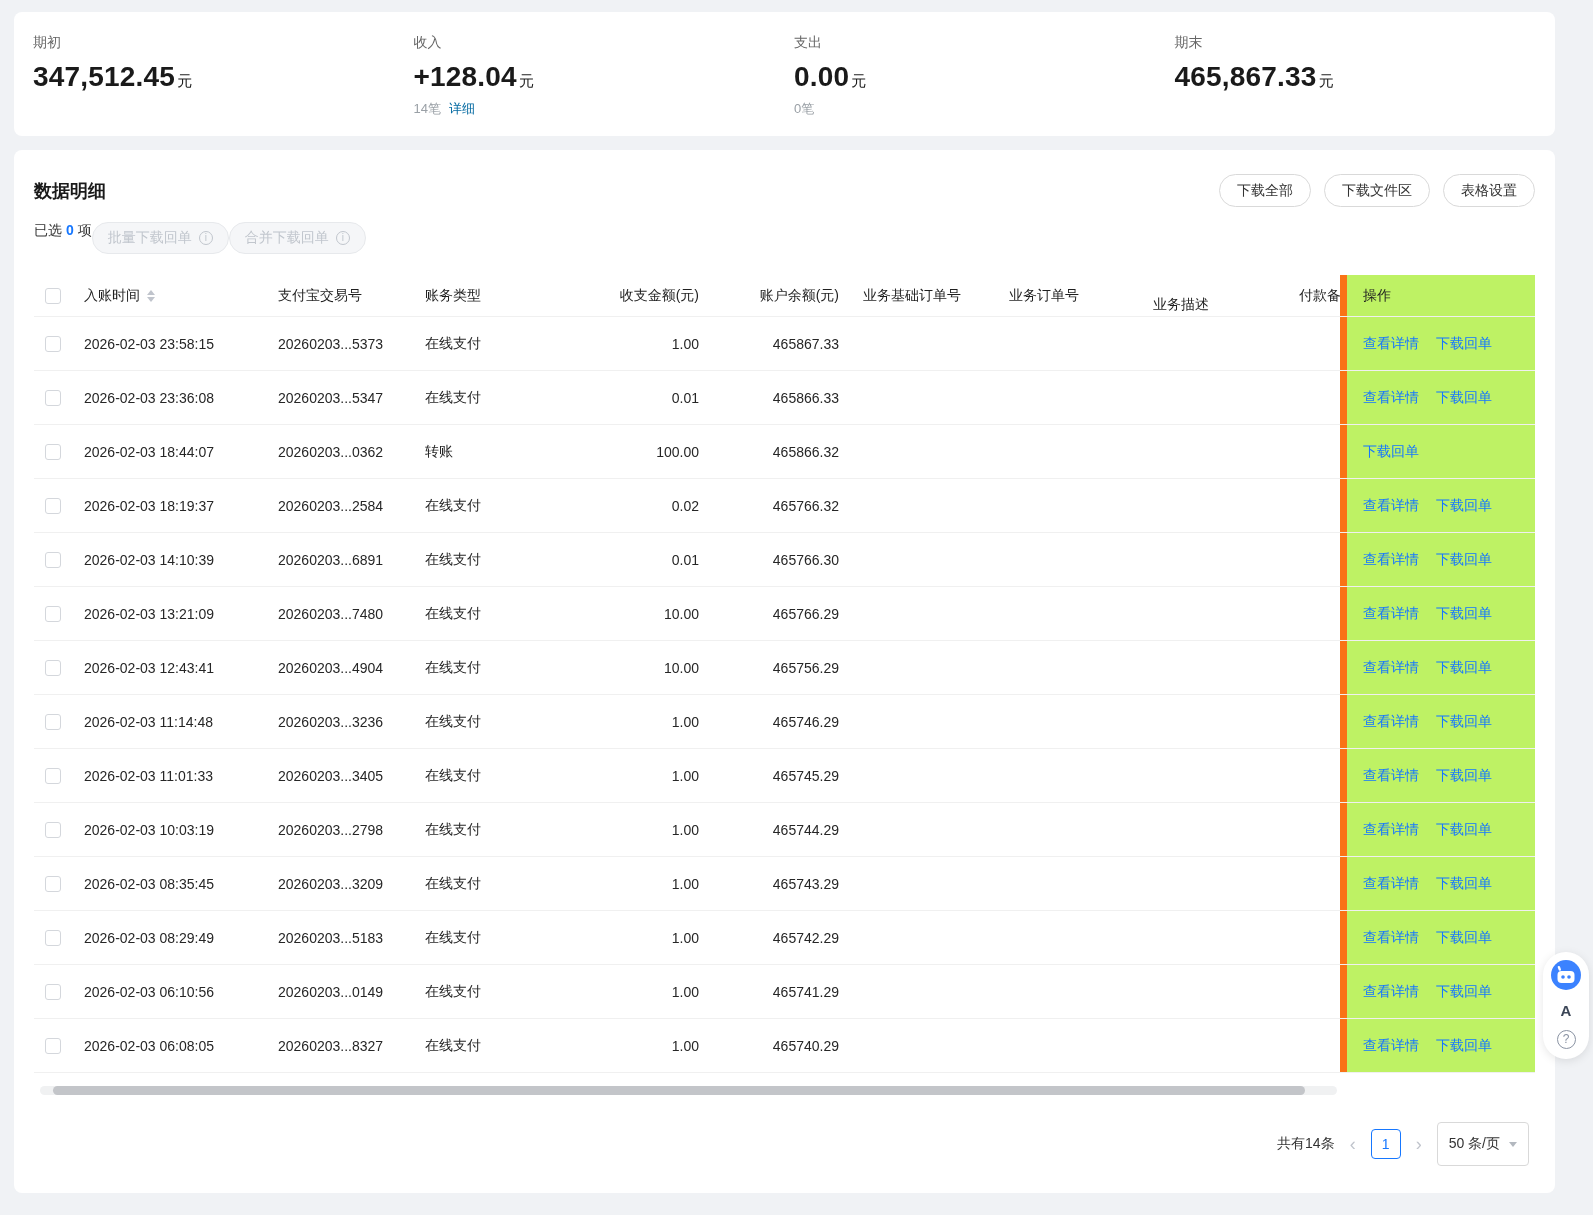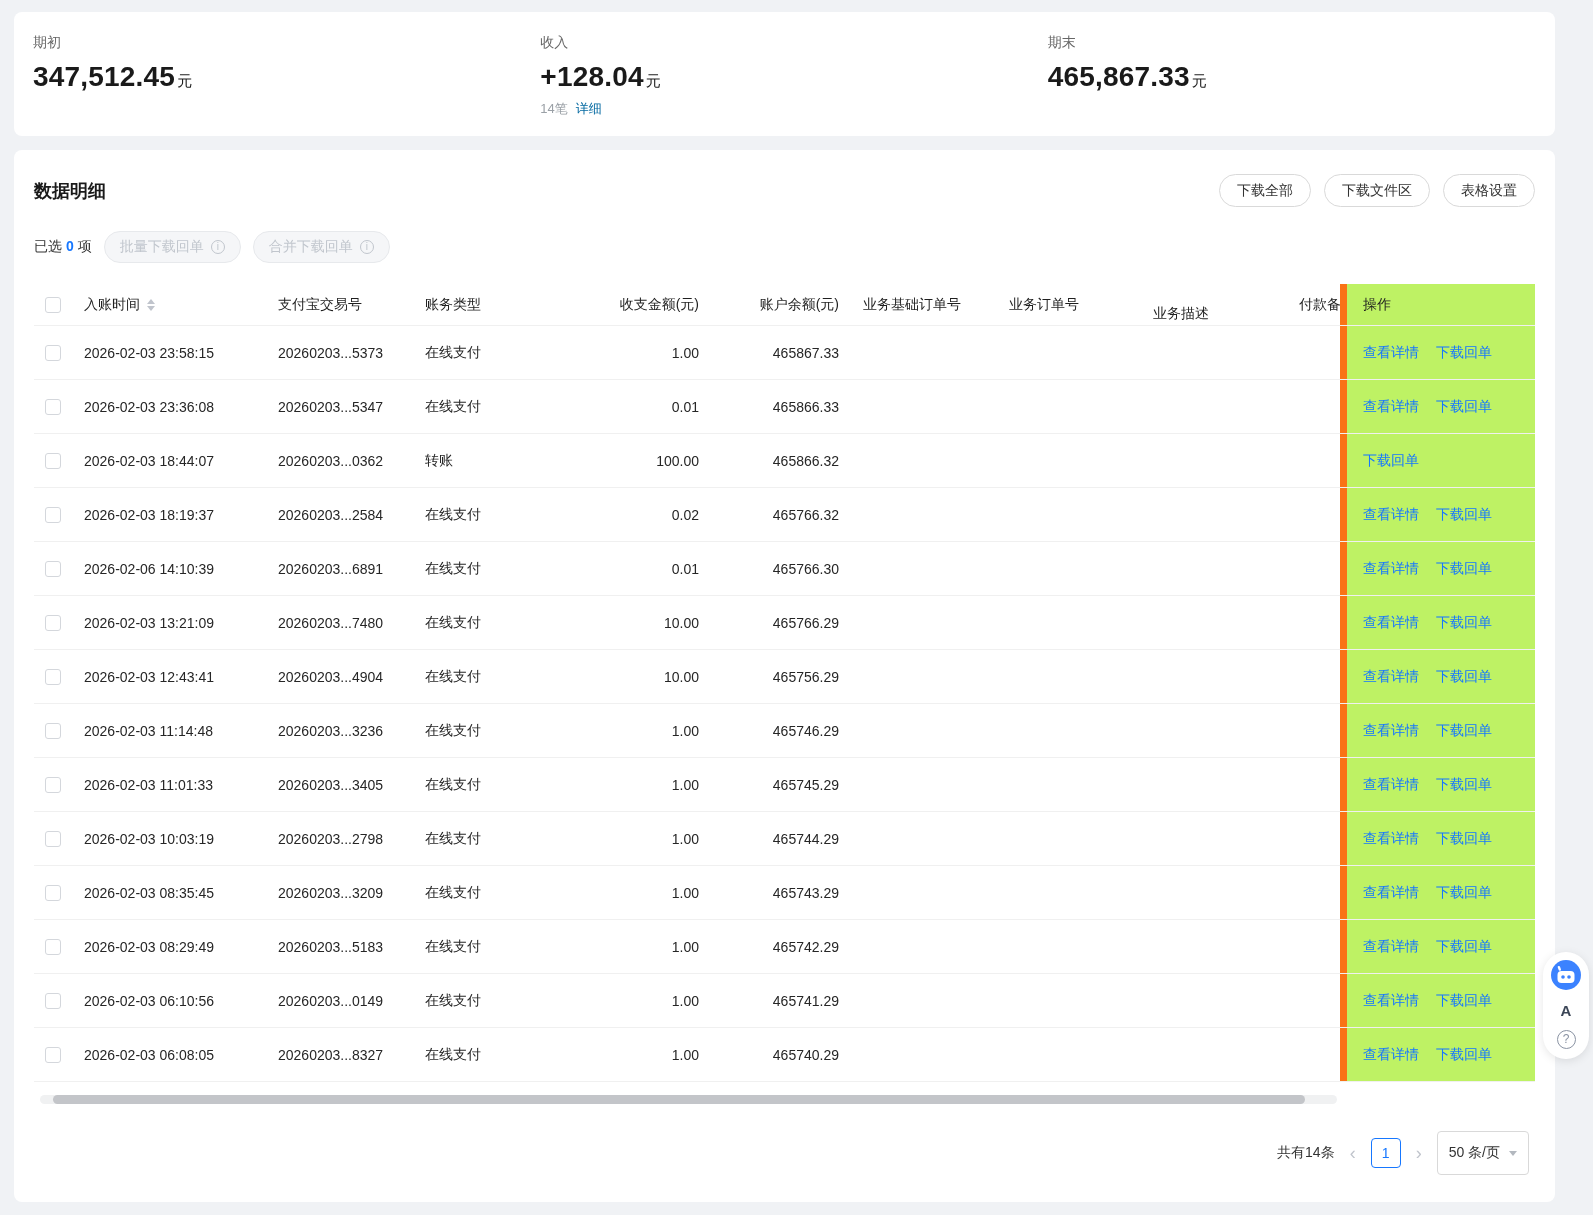--- a/index.html
+++ b/index.html
@@ -31,21 +31,21 @@
   .panel-title { font-size:18px; font-weight:600; color:#1a1a1a; }
   .header-btns { display:flex; }
   .pill-btn {
     height:33px; padding:0 17px; margin-left:13px;
     border:1px solid #d9d9d9; border-radius:17px; background:#fff;
     font-size:14px; color:#333; cursor:pointer;
     font-family:inherit;
   }
 
   
-  .selection-bar { display:flex; align-items:center; margin-top:24px; gap:12px; font-size:14px; color:#333; }
+  .selection-bar { display:flex; margin-top:15px; font-size:14px; color:#333; }
   .sel-count { color:#1677ff; font-weight:600; margin:0 4px; }
   .pill-disabled {
     height:32px; padding:0 15px; border:1px solid #e7e9ec; border-radius:16px;
     background:#f5f6f8; color:#c1c6cd; font-size:14px;
     display:inline-flex; align-items:center; gap:7px; cursor:not-allowed;
     font-family:inherit;
   }
   .info-icon {
     width:14px; height:14px; border:1px solid currentColor; border-radius:50%;
     font-size:10px; line-height:12px; text-align:center; font-style:normal; display:inline-block;
@@ -141,20 +141,27 @@
     </div>
     <div class="sum-item">
       <div class="sum-label">收入</div>
       <div class="sum-value"><span class="sum-num">+128.04</span><span class="sum-unit">元</span></div>
       <div class="sum-sub">
         <span>14笔</span>
         <a class="text-link">详细</a>
       </div>
     </div>
     <div class="sum-item">
+      <div class="sum-label">支出</div>
+      <div class="sum-value"><span class="sum-num">0.00</span><span class="sum-unit">元</span></div>
+      <div class="sum-sub">
+        <span>0笔</span>
+      </div>
+    </div>
+    <div class="sum-item">
       <div class="sum-label">期末</div>
       <div class="sum-value"><span class="sum-num">465,867.33</span><span class="sum-unit">元</span></div>
       <div class="sum-sub"></div>
     </div>
   </div>
 
   <div class="main-card">
 
     <div class="panel-header">
       <div class="panel-title">数据明细</div>
@@ -271,21 +278,21 @@
             <div class="cell c-pay"></div>
             <div class="cell c-ops">
               <a class="link">查看详情</a>
               <a class="link">下载回单</a>
             </div>
           </div>
           <div class="trow">
             <div class="cell c-check">
               <span class="checkbox"></span>
             </div>
-            <div class="cell c-time">2026-02-06 14:10:39</div>
+            <div class="cell c-time">2026-02-03 14:10:39</div>
             <div class="cell c-txn">20260203...6891</div>
             <div class="cell c-type">在线支付</div>
             <div class="cell c-amt">0.01</div>
             <div class="cell c-bal">465766.30</div>
             <div class="cell c-ord1"></div>
             <div class="cell c-ord2"></div>
             <div class="cell c-desc"></div>
             <div class="cell c-pay"></div>
             <div class="cell c-ops">
               <a class="link">查看详情</a>

